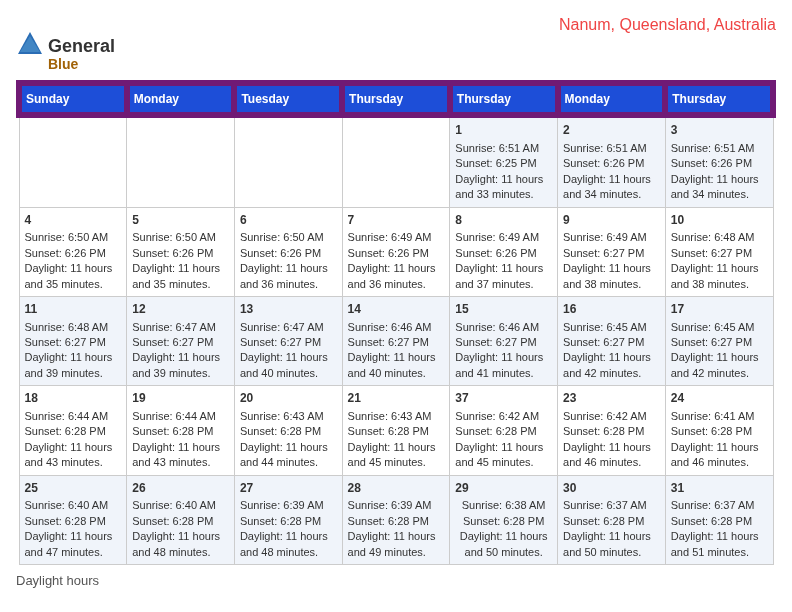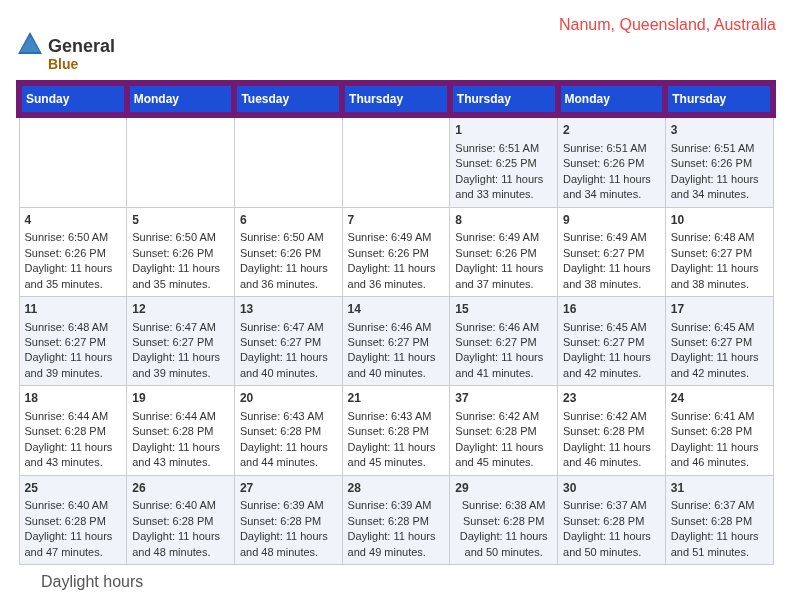--- a/index.html
+++ b/index.html
@@ -90,23 +90,22 @@
     }
     .day-info {
       font-size: 11px;
       color: #333;
     }
     .empty {
       background-color: #fff !important;
     }
     .legend {
       margin-top: 8px;
-      font-size: 16px;
+      font-size: 13px;
       color: #555;
-      margin-left: 25px;
     }
   </style>
 </head>
 <body>
 
 <div class="header">
   <div class="logo">
     <svg class="logo-icon" viewBox="0 0 28 28">
       <polygon points="14,2 26,24 2,24" fill="#2a6db5"></polygon>
       <polygon points="14,6 24,22 4,22" fill="#5a9fd4" opacity="0.5"></polygon>

